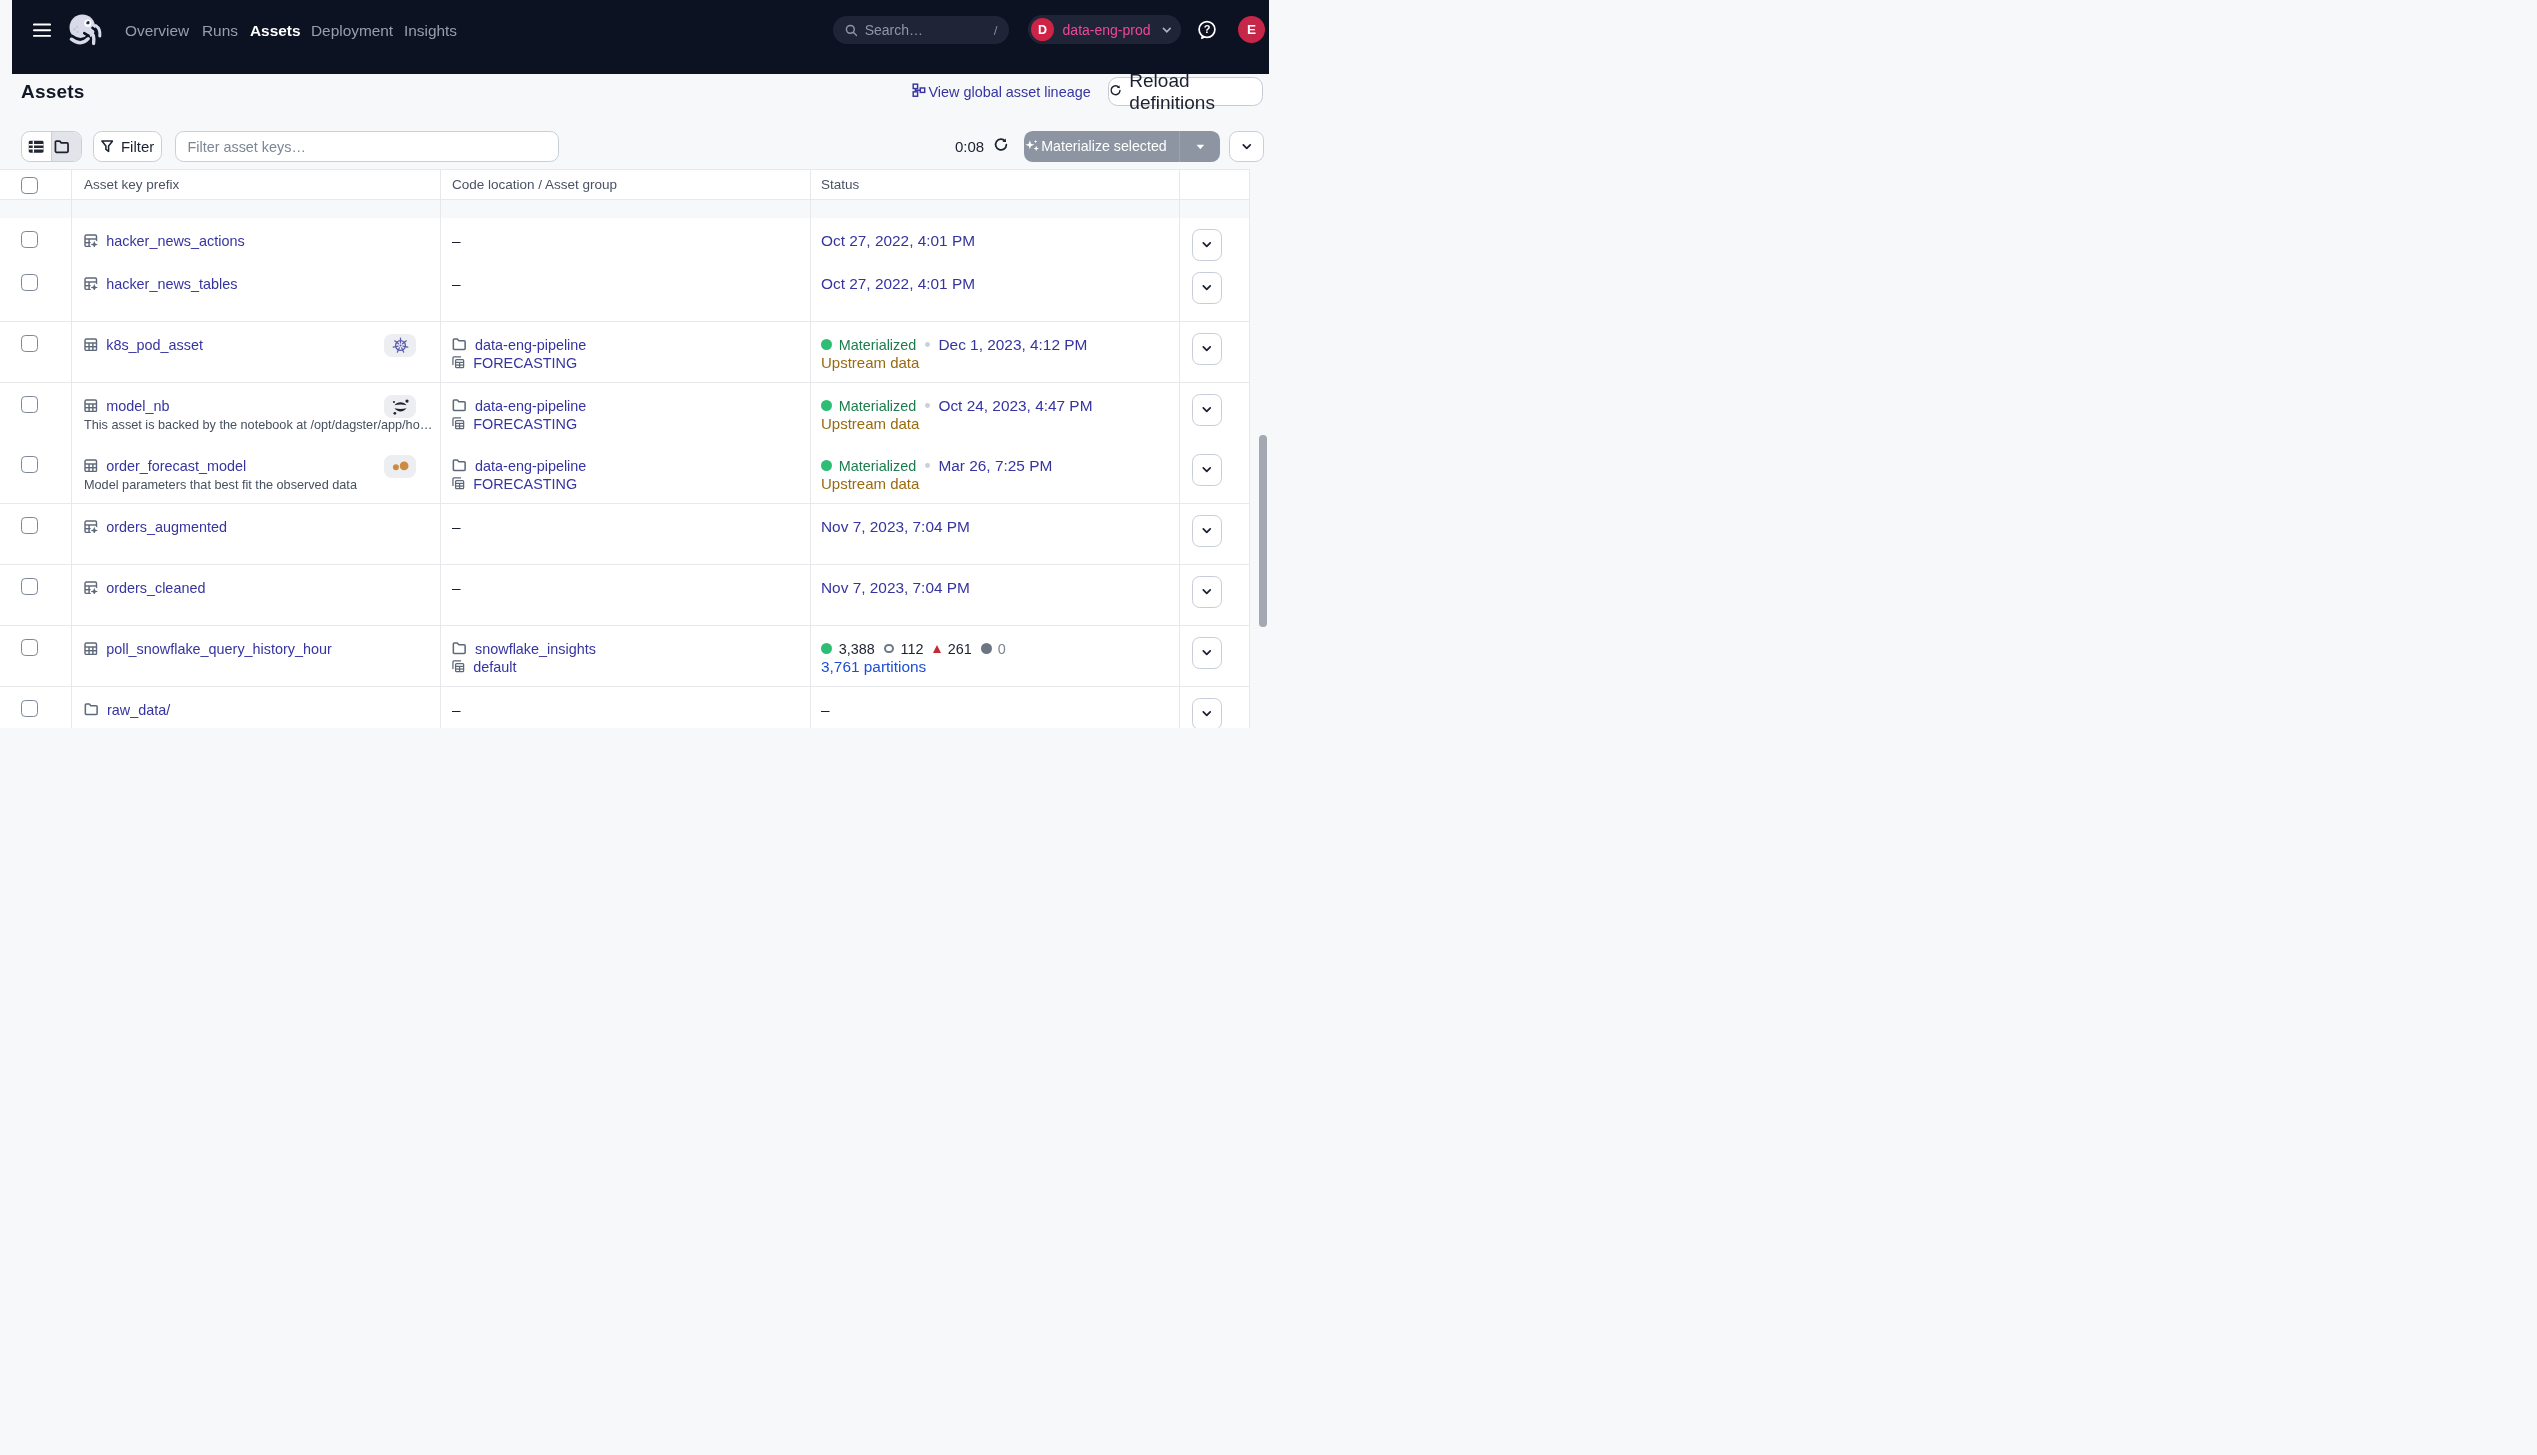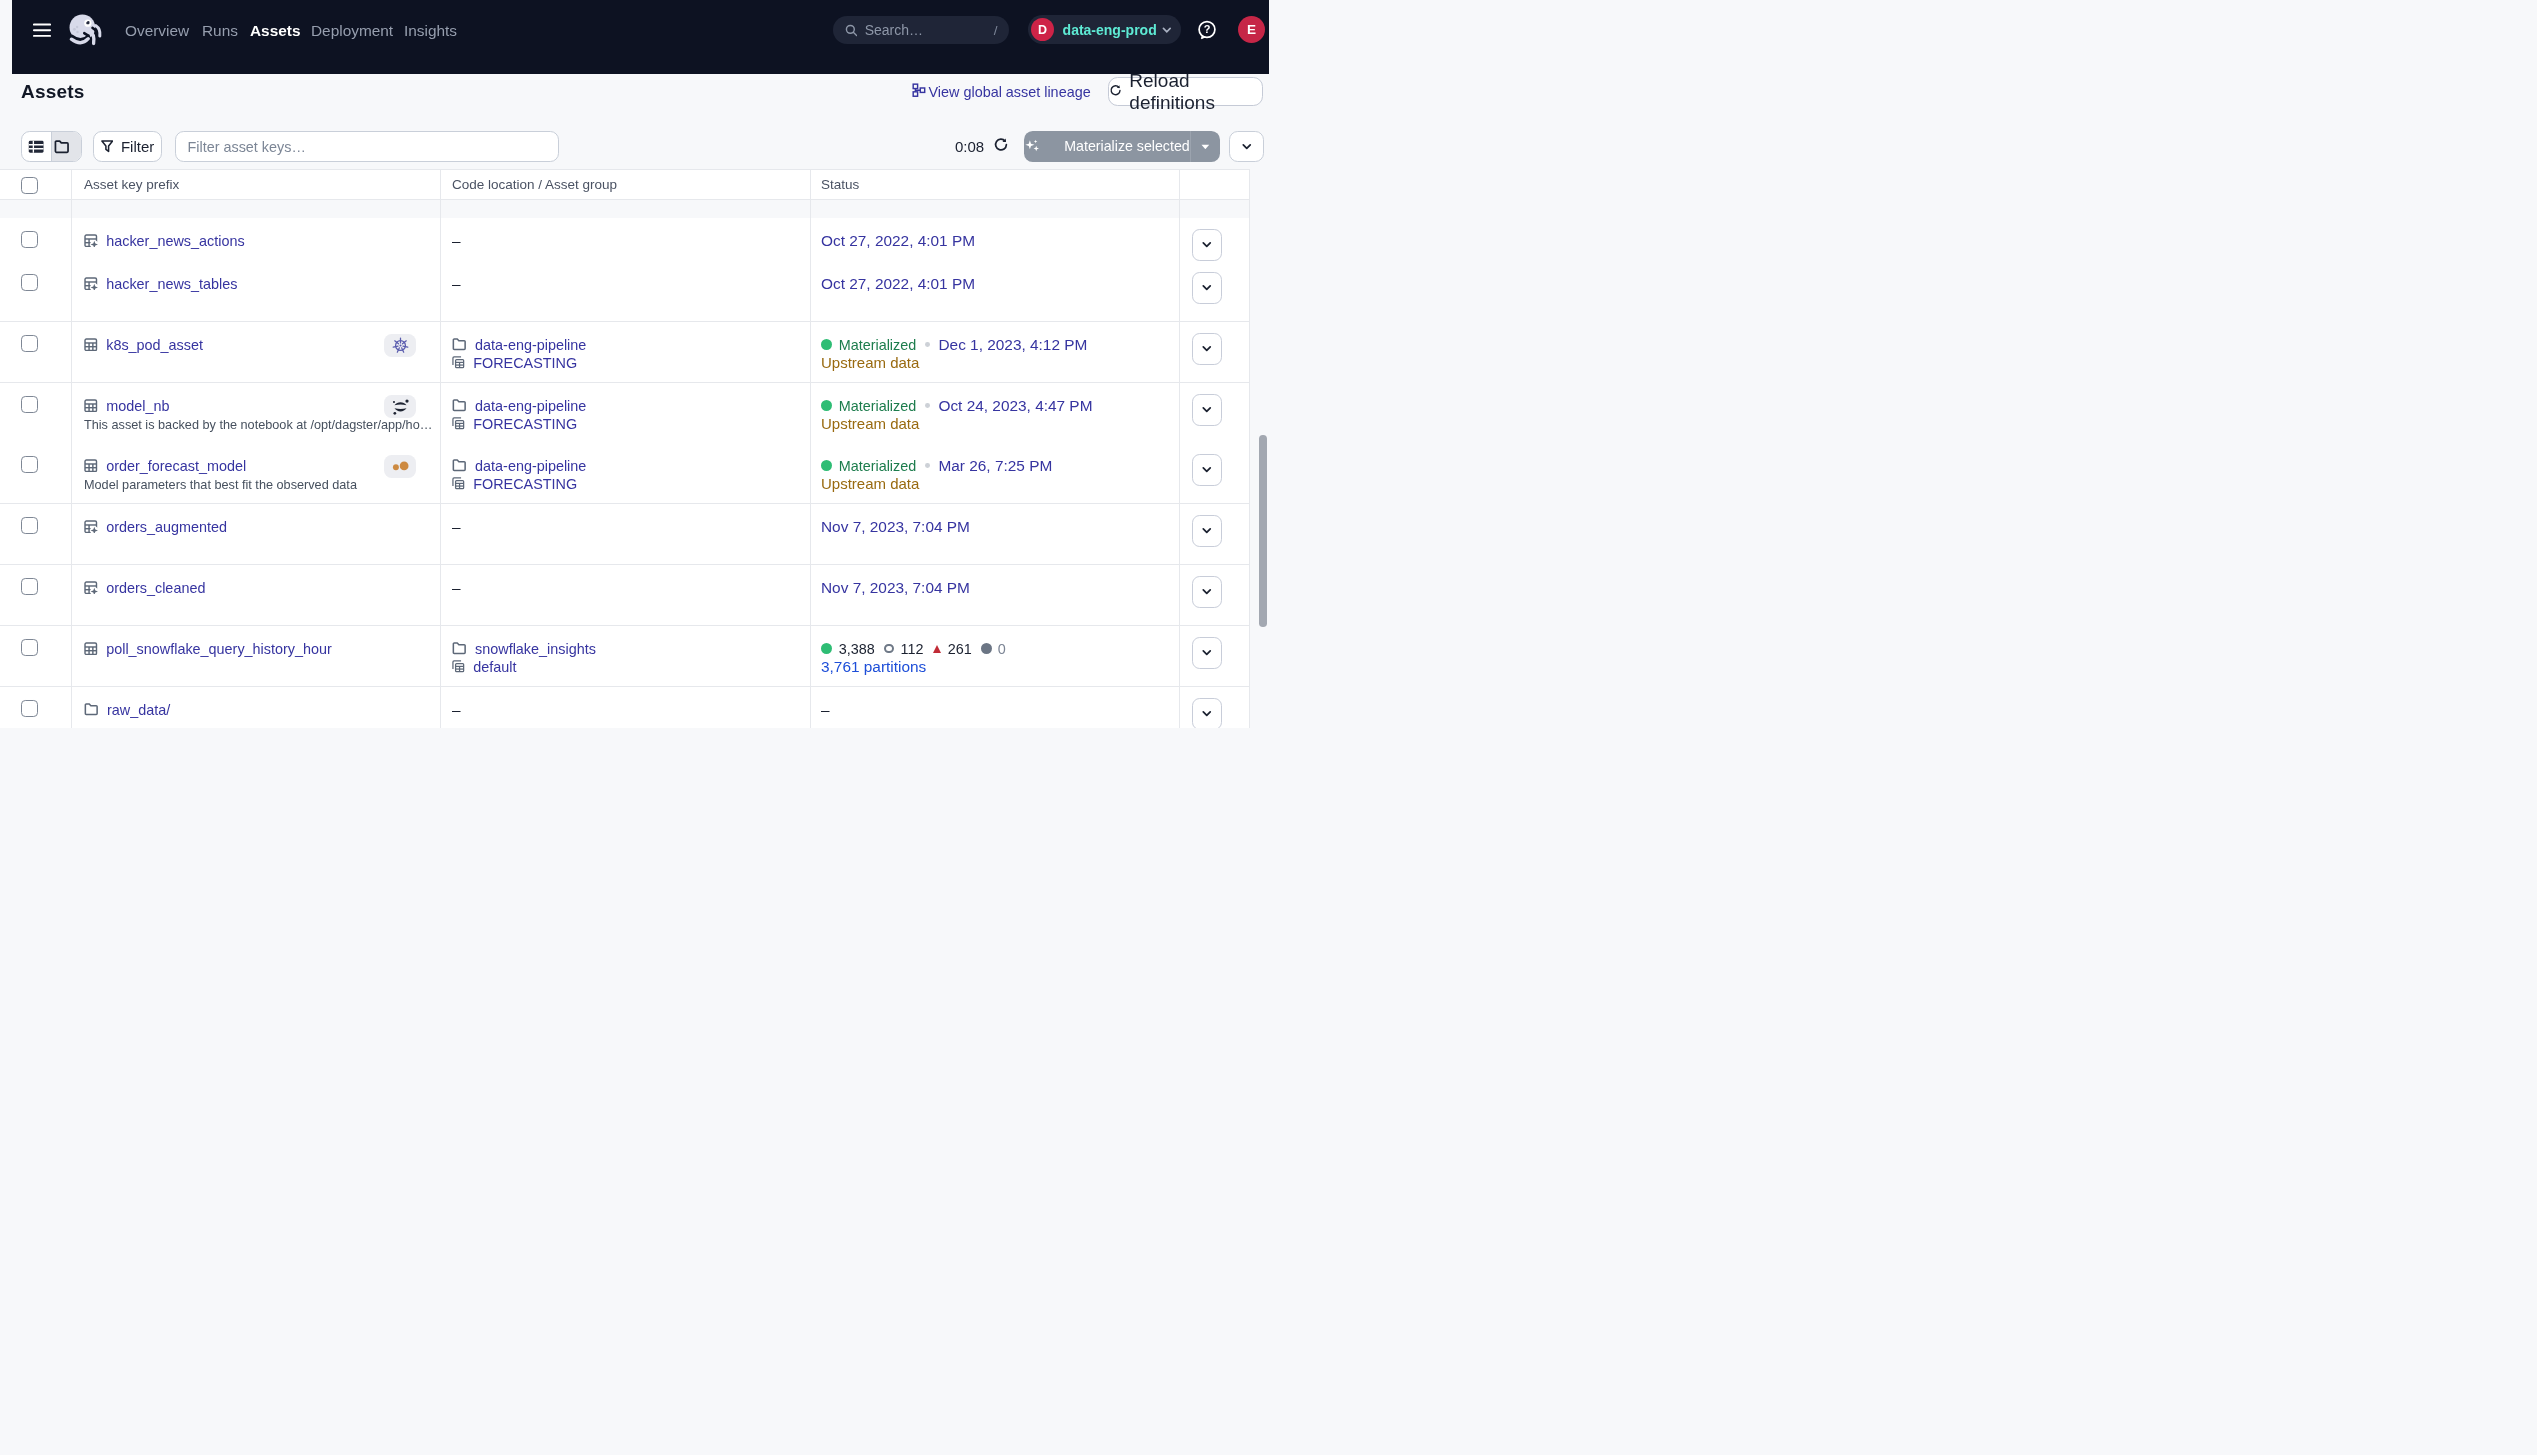--- a/index.html
+++ b/index.html
@@ -58,21 +58,21 @@
 <div style="position:absolute;left:821px;top:16.3px;width:176px;height:28px;border-radius:14.4px;background:#1f2537;display:flex;align-items:center;padding:0 11.5px">
 <svg width="12.5" height="12.5" viewBox="0 0 14 14">
         <circle cx="6" cy="6" r="4.4" fill="none" stroke="#8e97a8" stroke-width="1.6"></circle>
         <path d="M9.3 9.3 L13 13" stroke="#8e97a8" stroke-width="1.6" stroke-linecap="round"></path>
       </svg>
 <span style="color:#8e97a8;font-size:14px;margin-left:7.7px">Search…</span>
 <span style="color:#7d8698;font-size:13.5px;margin-left:auto">/</span>
     </div>
 <div style="position:absolute;left:1016px;top:15.4px;width:153px;height:29px;border-radius:14.4px;background:#1f2537;display:flex;align-items:center;padding:0 9.6px 0 2.9px">
 <span style="width:23px;height:23px;border-radius:50%;background:#ce2347;color:#fff;font-size:12.5px;font-weight:bold;display:flex;align-items:center;justify-content:center">D</span>
-<span style="color:#5eead4;font-size:14px;font-weight:700;margin-left:8.7px">data-eng-prod</span>
+<span style="color:#ec4899;font-size:14px;font-weight:400;margin-left:8.7px">data-eng-prod</span>
 <svg width="9.6" height="6.7" viewBox="0 0 10 7" style="margin-left:auto">
         <path d="M1.5 1.5 L5 5 L8.5 1.5" fill="none" stroke="#aab2c2" stroke-width="1.7" stroke-linecap="round"></path>
       </svg>
     </div>
 <svg style="position:absolute;left:1185px;top:20px" width="20" height="20" viewBox="0 0 21 21">
       <circle cx="10.5" cy="10" r="8.3" fill="none" stroke="#fff" stroke-width="1.8"></circle>
       <path d="M5.5 16.5 L4.6 19.6 L8.6 18" fill="#fff" stroke="#fff" stroke-width="1"></path>
       <text x="10.5" y="14" text-anchor="middle" font-size="11.5" font-weight="bold" fill="#fff" font-family="Liberation Sans,sans-serif">?</text>
     </svg>
 <div style="position:absolute;left:1226px;top:16.3px;width:27px;height:27px;border-radius:50%;background:#c62647;color:#fff;font-size:13.5px;font-weight:bold;display:flex;align-items:center;justify-content:center">E</div>
@@ -121,21 +121,21 @@
   </div>
 <div style="position:absolute;left:175px;top:131px;width:384px;height:31px;border:1px solid #c9cfd9;border-radius:8.7px;background:#fff;display:flex;align-items:center;padding:0 11.5px">
     <span style="color:#7c8696;font-size:14.4px">Filter asset keys…</span>
   </div>
 <div style="position:absolute;left:955px;top:131px;height:31px;display:flex;align-items:center;font-size:15px;color:#1b2130">0:08</div>
 <svg style="position:absolute;left:993px;top:138px" width="15.4" height="15.4" viewBox="0 0 16 16">
     <path d="M12.6 3.2 A5.6 5.6 0 1 0 13.9 7" fill="none" stroke="#1b2130" stroke-width="1.8" stroke-linecap="round"></path>
     <path d="M13.3 0.6 L13.3 4.1 L9.8 4.1 Z" fill="#1b2130"></path>
   </svg>
 <div style="position:absolute;left:1024px;top:131px;width:196px;height:31px;border-radius:8.7px;background:#8c95a1;display:flex;align-items:center">
-<div style="flex:1;display:flex;align-items:center;justify-content:flex-start;gap:24px">
+<div style="flex:1;display:flex;align-items:center;justify-content:flex-start;gap:1px">
       <svg width="16.3" height="16.3" viewBox="0 0 18 18">
         <path d="M6.5 2.5 L7.7 6.3 L11.5 7.5 L7.7 8.7 L6.5 12.5 L5.3 8.7 L1.5 7.5 L5.3 6.3 Z" fill="#fff"></path>
         <path d="M13.5 8.5 L14.3 10.7 L16.5 11.5 L14.3 12.3 L13.5 14.5 L12.7 12.3 L10.5 11.5 L12.7 10.7 Z" fill="#fff"></path>
         <path d="M12.8 1.8 L13.3 3.3 L14.8 3.8 L13.3 4.3 L12.8 5.8 L12.3 4.3 L10.8 3.8 L12.3 3.3 Z" fill="#fff"></path>
       </svg>
       <span style="color:#fff;font-size:14.2px;white-space:nowrap">Materialize selected</span>
     </div>
 <div style="width:1px;height:31px;background:#9ba3ae"></div>
 <div style="width:40px;display:flex;align-items:center;justify-content:center">
       <svg width="8.7" height="5.8" viewBox="0 0 9 6">

